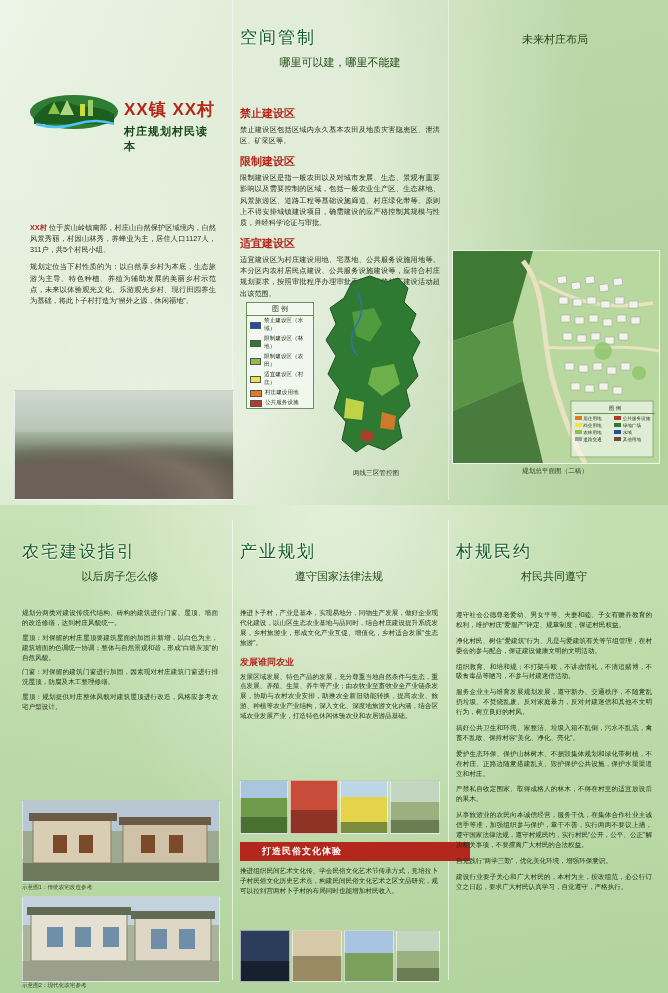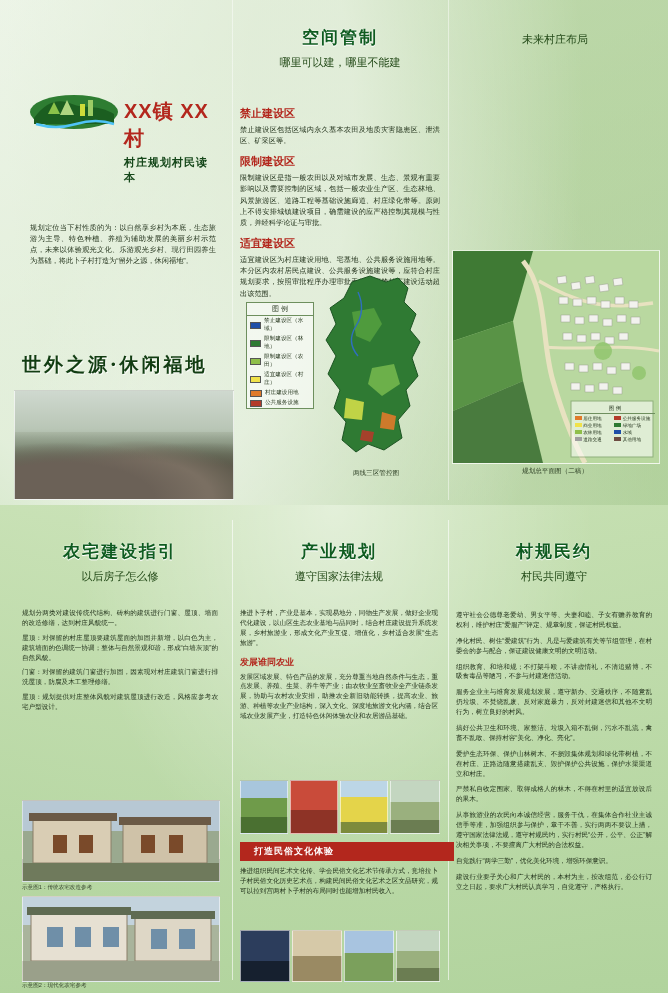--- a/index.html
+++ b/index.html
@@ -22,33 +22,33 @@
       radial-gradient(ellipse at 75% 8%, rgba(173,205,150,.55) 0 35%, rgba(255,255,255,0) 70%),
       radial-gradient(ellipse at 50% 62%, rgba(255,255,255,.35) 0 35%, rgba(255,255,255,0) 70%),
       linear-gradient(180deg, rgba(160,200,140,.25), rgba(120,170,100,.28));
     pointer-events:none;
   }
   .panel{position:absolute;}
   
   .col-divider{position:absolute;top:0;width:1px;height:500px;background:rgba(255,255,255,.45);}
 
   .ttl{
-    text-align:center;font-weight:bold;letter-spacing:2px;
+    text-align:left;font-weight:normal;letter-spacing:2px;
     color:#0f5c20;
     text-shadow:0 1px 0 #fff, 0 0 2px rgba(255,255,255,.9);
   }
   .ttl.big{font-size:17px;}
   .sub{text-align:center;font-size:11px;color:#234a18;margin-top:6px;}
   .h-red{color:#b3271d;font-weight:bold;font-size:11px;margin:8px 0 3px;}
   .body-txt{font-size:7.2px;line-height:1.55;color:#1f2f18;text-align:justify;}
   .body-txt.mini{font-size:6.6px;line-height:1.5;}
 
   
   .logo-wrap{position:absolute;left:28px;top:88px;width:190px;}
-  .brand-main{font-size:20px;font-weight:bold;color:#b3271d;letter-spacing:1px;}
+  .brand-main{font-size:17px;font-weight:bold;color:#b3271d;letter-spacing:1px;}
   .brand-sub{font-size:11px;font-weight:bold;color:#16481b;letter-spacing:1px;margin-top:3px;font-family:Liberation Mono, monospace;}
 
   .redlead{color:#b3271d;font-weight:bold;}
 
   .slogan{
     position:absolute;left:22px;top:352px;width:210px;
     font-family:"DejaVu Serif", serif;
     font-size:19px;font-weight:bold;color:#123d12;letter-spacing:3px;
     text-shadow:1px 1px 0 rgba(255,255,255,.8);
   }
@@ -93,21 +93,21 @@
   .ph-house2{background:linear-gradient(180deg,#b9cbd6 0 42%,#ddd6c6 42% 76%,#8e8b72 76% 100%);}
   .ph-field{background:linear-gradient(180deg,#a8c6dd 0 32%,#6f9b4a 32% 70%,#4a7031 70% 100%);}
   .ph-yellow{background:linear-gradient(180deg,#bcd6e6 0 30%,#e4d44a 30% 78%,#7d8b3c 78% 100%);}
   .ph-people{background:linear-gradient(180deg,#c3d6c0 0 40%,#9ab07e 40% 75%,#6b7d52 75% 100%);}
   .ph-red{background:linear-gradient(180deg,#c94b3a 0 55%,#8e3326 55% 100%);}
   .ph-stage{background:linear-gradient(180deg,#2c3d5c 0 60%,#16202f 60% 100%);}
   .ph-kids{background:linear-gradient(180deg,#a8c4e0 0 45%,#7ba05c 45% 100%);}
   .ph-dance{background:linear-gradient(180deg,#d6c9a8 0 50%,#9a8a63 50% 100%);}
 
   .redbar{background:#b3271d;color:#fff;font-size:9px;font-weight:bold;
-    padding:3px 14px;letter-spacing:1px;}
+    padding:3px 22px;letter-spacing:1px;}
   .smallcap{font-size:5.6px;color:#33422a;margin-top:2px;text-align:center;}
 </style>
 </head>
 <body>
 
 <div class="page">
 
   <div class="col-divider" style="left:232px;"></div>
   <div class="col-divider" style="left:448px;"></div>
 
@@ -121,24 +121,27 @@
       <rect x="60" y="16" width="5" height="16" fill="#9ccc65"></rect>
       <path d="M8 40 q20 6 40 0 q20 -6 38 0" stroke="#4fc3f7" stroke-width="2.5" fill="none"></path>
     </svg>
     <div style="position:absolute;left:96px;top:10px;">
       <div class="brand-main">XX镇 XX村</div>
       <div class="brand-sub">村庄规划村民读本</div>
     </div>
   </div>
 
   <div class="panel" style="left:30px;top:222px;width:186px;">
+    <p class="body-txt" style="margin:0 0 6px;">
+      <span class="redlead">XX村</span>
+      <span>位于炭山岭镇南部，村庄山自然保护区域境内，自然风景秀丽，村因山林秀，养蜂业为主，居住人口1127人，311户，共5个村民小组。</span>
+    </p>
     <p class="body-txt" style="margin:0;">规划定位当下村性质的为：以自然享乡村为本底，生态旅游为主导、特色种植、养殖为辅助发展的美丽乡村示范点，未来以体验观光文化、乐游观光乡村、现行田园养生为基础，将此卜子村打造为“留外之源，休闲福地”。</p>
   </div>
 
-  <div class="slogan">世外之源·休闲福地</div>
 
   <div class="photo mountain" style="left:14px;top:390px;width:218px;height:108px;"></div>
 
   <div class="panel" style="left:240px;top:26px;width:200px;">
     <div class="ttl big">空间管制</div>
     <div class="sub">哪里可以建，哪里不能建</div>
   </div>
 
   <div class="panel" style="left:240px;top:98px;width:200px;">
     <div>

